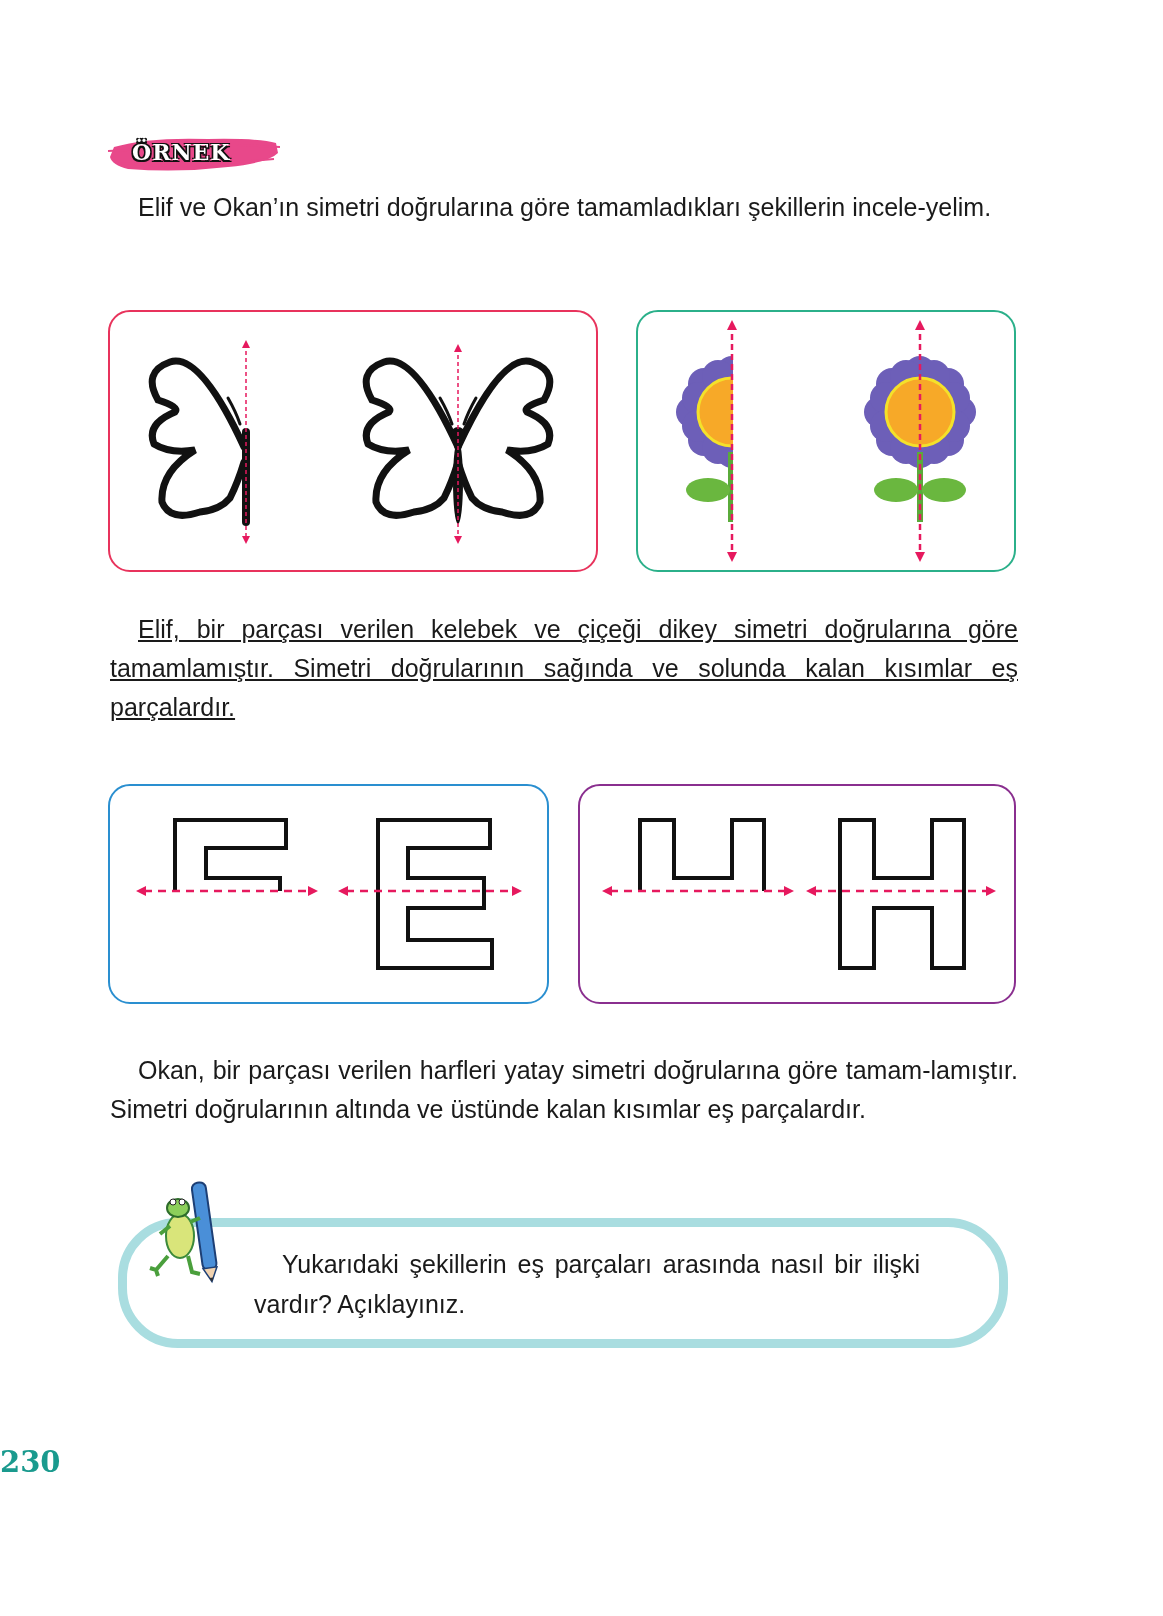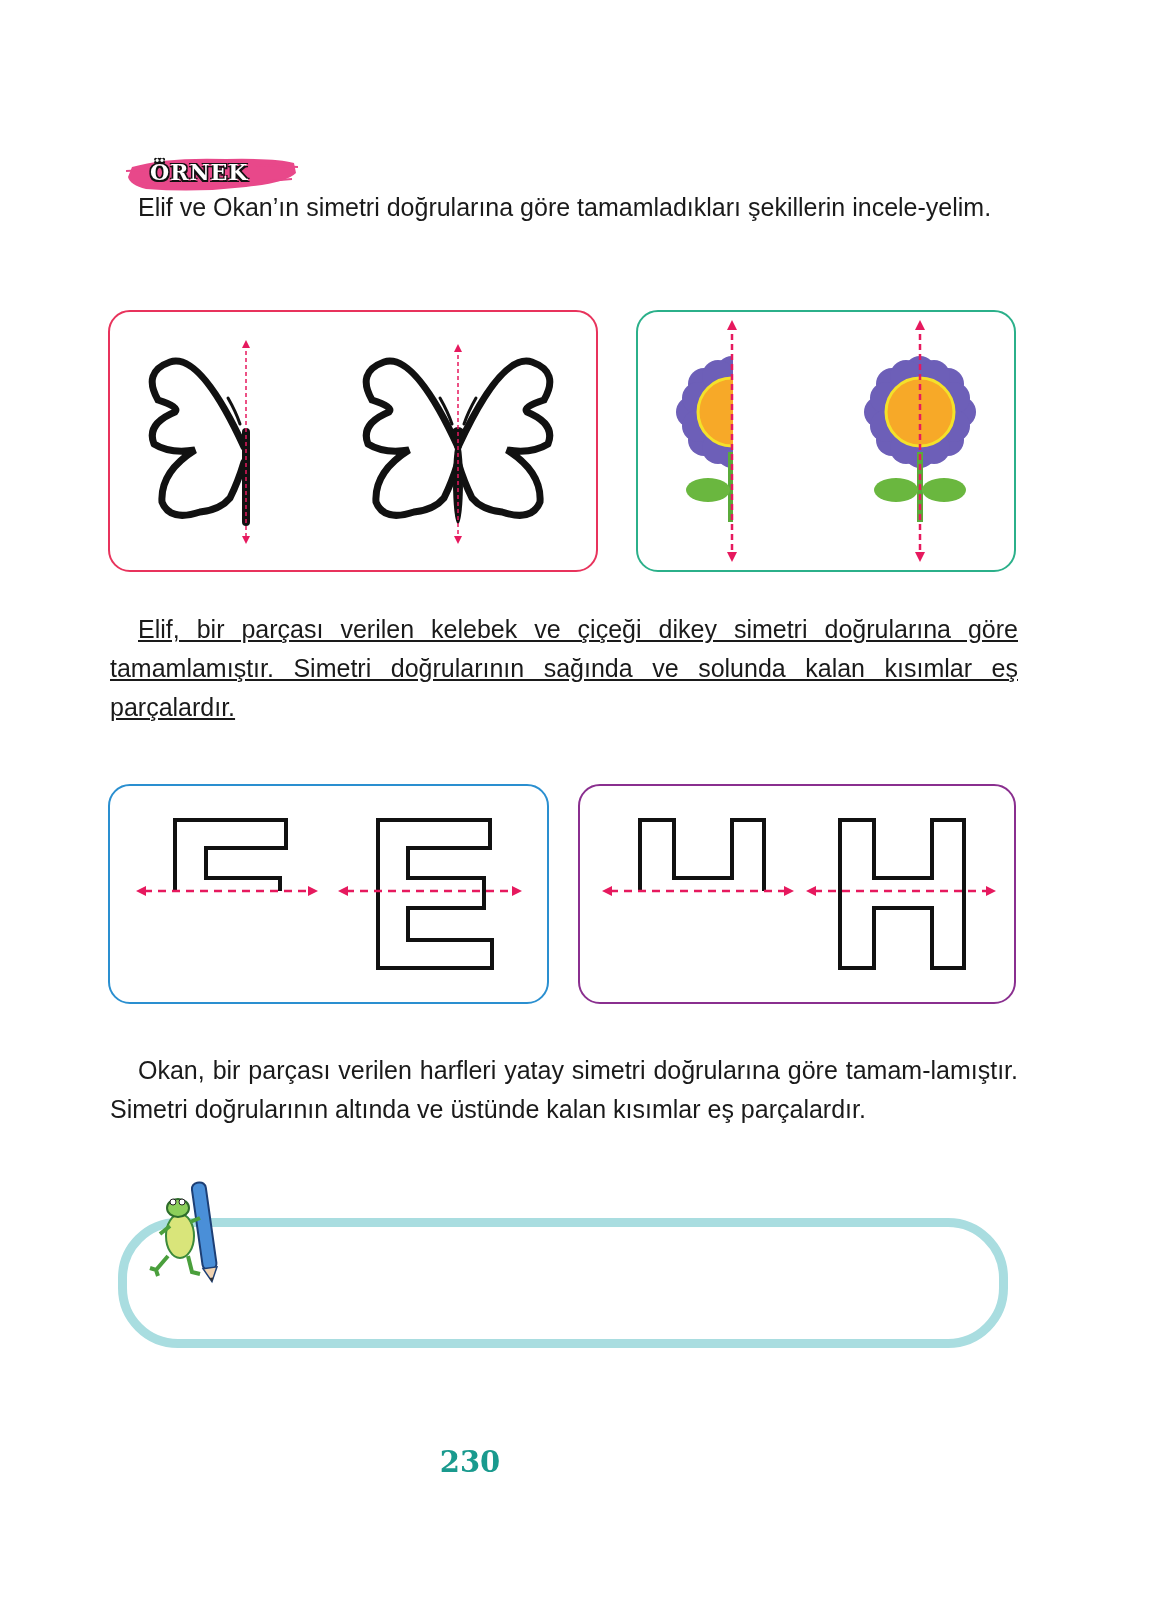--- a/index.html
+++ b/index.html
@@ -1,37 +1,37 @@
 <!DOCTYPE html>
 <html><head>
 <meta charset="utf-8">
 <style>
   html, body { margin: 0; padding: 0; background: #ffffff; }
   body { width: 1163px; height: 1616px; position: relative; overflow: hidden;
          font-family: "Liberation Sans", "DejaVu Sans", sans-serif; color: #1a1a1a; }
   .abs { position: absolute; }
-  .badge { left: 126px; top: 133px; width: 172px; height: 42px; margin-top: 20px; }
+  .badge { left: 108px; top: 133px; width: 172px; height: 42px; }
   .badge svg { position: absolute; left: 0; top: 0; }
   .badge-text { position: absolute; left: 24px; top: 6px; font-family: "DejaVu Serif", serif;
       font-weight: bold; font-size: 22px; color: #ffffff; letter-spacing: 1px;
       text-shadow: -1.5px -1.5px 0 #111, 1.5px -1.5px 0 #111, -1.5px 1.5px 0 #111, 1.5px 1.5px 0 #111, 0 2px 0 #111; }
   .para { font-size: 25px; line-height: 39px; text-align: justify; width: 908px; left: 110px; }
   .para .indent { display: inline-block; width: 28px; }
   .card { border-radius: 22px; background: #fff; box-sizing: border-box; }
   .card-butterfly { left: 108px; top: 310px; width: 490px; height: 262px; border: 2.5px solid #e8335c; }
   .card-flower { left: 636px; top: 310px; width: 380px; height: 262px; border: 2.5px solid #2bb08a; }
   .card-e { left: 108px; top: 784px; width: 441px; height: 220px; border: 2.5px solid #2a8fd0; }
   .card-h { left: 578px; top: 784px; width: 438px; height: 220px; border: 2.5px solid #8a2f8f; }
   .card svg { position: absolute; left: 0; top: 0; }
   .note { left: 112px; top: 1210px; width: 900px; height: 148px; }
   .note-frame { position: absolute; left: 6px; top: 8px; width: 890px; height: 130px;
       border: 9px solid #a9dde0; border-radius: 60px; box-sizing: border-box; }
   .note-text { position: absolute; left: 142px; top: 34px; width: 666px; font-size: 25px; line-height: 40px; text-align: justify; }
   .mascot { left: 148px; top: 1178px; width: 80px; height: 108px; }
-  .page-num { left: 0; top: 1445px; width: 940px; text-align: center; font-family: "DejaVu Serif", serif;
+  .page-num { left: 0; top: 1445px; width: 940px; text-align: left; font-family: "DejaVu Serif", serif;
       font-weight: bold; font-size: 29px; color: #1a9a8e; }
 </style>
 </head>
 <body>
 
 <div class="abs badge">
   <svg width="172" height="42" viewBox="0 0 172 42">
     <path d="M6,14 Q40,4 100,6 Q150,5 168,10 L170,20 Q160,30 120,34 Q70,40 20,36 Q4,32 2,24 Z" fill="#e8488a"></path>
     <path d="M0,18 L40,16 M130,12 L172,14 M10,30 L60,33 M120,30 L166,26" stroke="#e8488a" stroke-width="2"></path>
   </svg>
@@ -169,20 +169,23 @@
     </g>
   </svg>
 </div>
 
 <div class="abs para" style="top:1051px;">
   <span class="indent"></span><span>Okan, bir parçası verilen harfleri yatay simetri doğrularına göre tamam-lamıştır. Simetri doğrularının altında ve üstünde kalan kısımlar eş parçalardır.</span>
 </div>
 
 <div class="abs note">
   <div class="note-frame"></div>
+  <div class="note-text">
+    <span style="display:inline-block;width:28px;"></span><span>Yukarıdaki şekillerin eş parçaları arasında nasıl bir ilişki vardır? Açıklayınız.</span>
+  </div>
 </div>
 
 <div class="abs mascot">
   <svg width="80" height="108" viewBox="0 0 80 108">
     <g transform="rotate(-8 58 54)">
       <rect x="50" y="4" width="14" height="88" rx="6" fill="#4a8fd8" stroke="#1d3f75" stroke-width="2"></rect>
       <polygon points="50,90 64,90 57,104" fill="#f1d3b0" stroke="#1d3f75" stroke-width="1.5"></polygon>
       <polygon points="55,100 59,100 57,104" fill="#333"></polygon>
     </g>
     <ellipse cx="32" cy="58" rx="14" ry="22" fill="#d9e57a" stroke="#3c8a3a" stroke-width="2"></ellipse>

